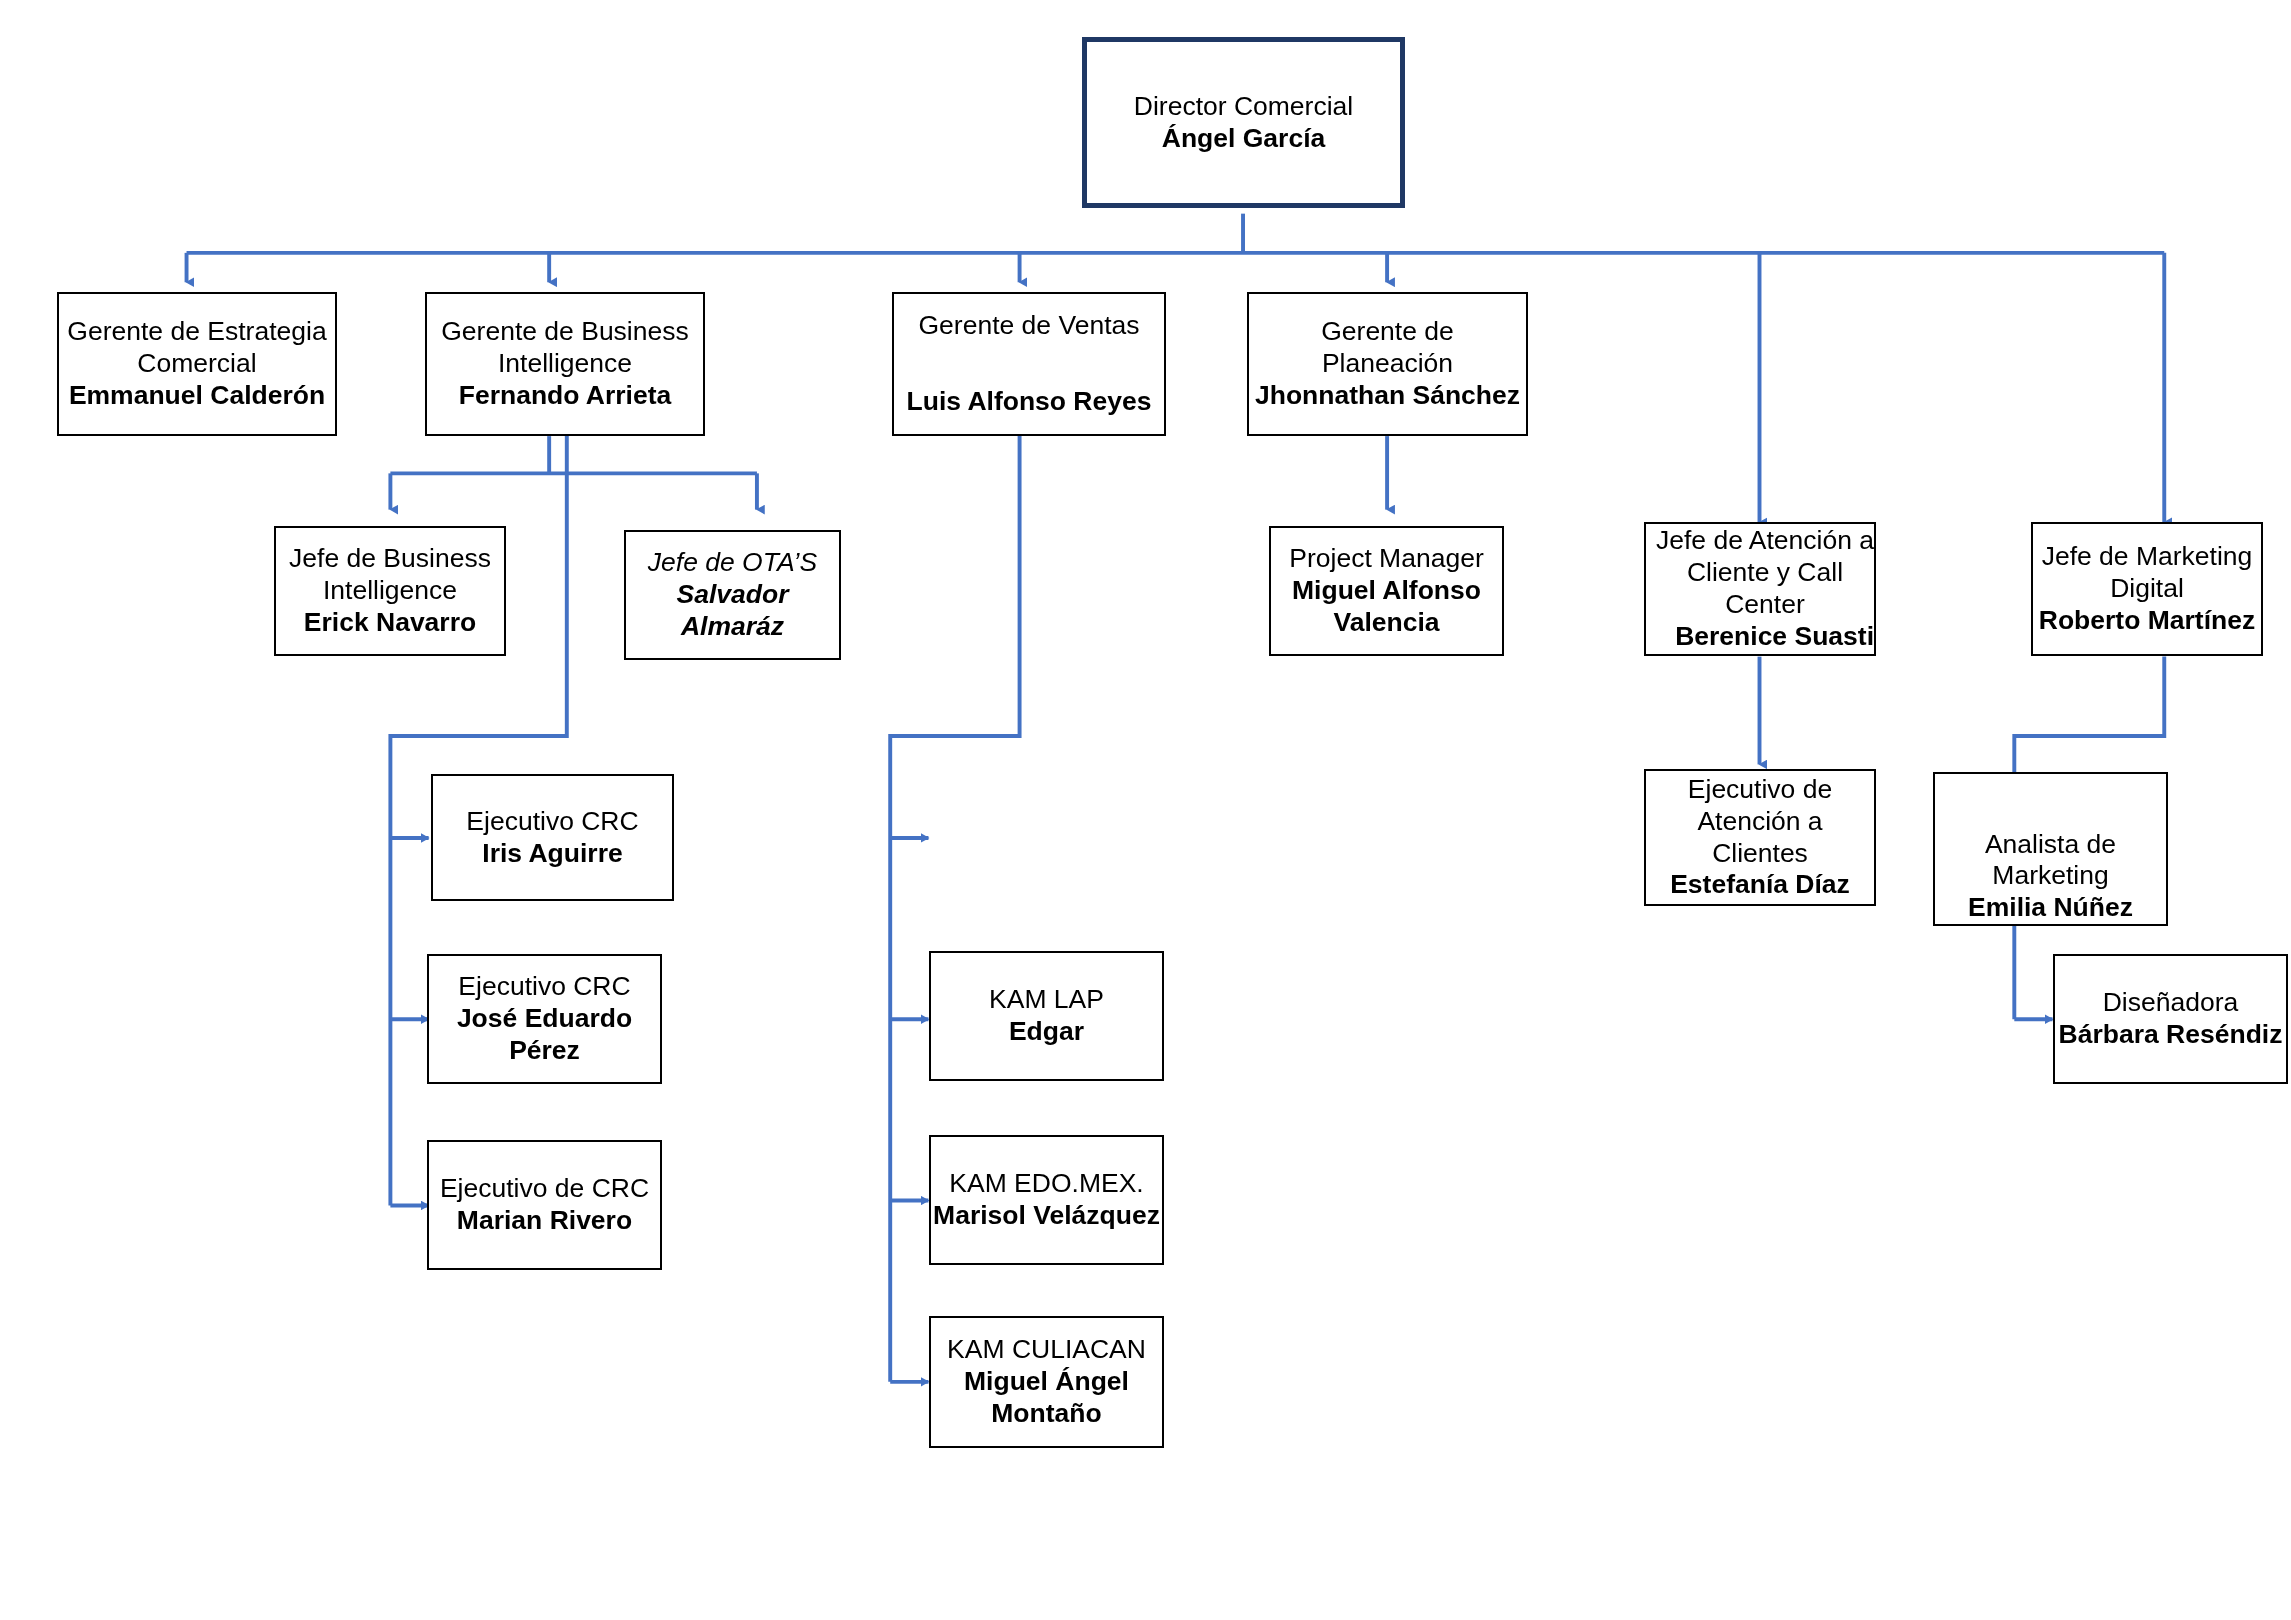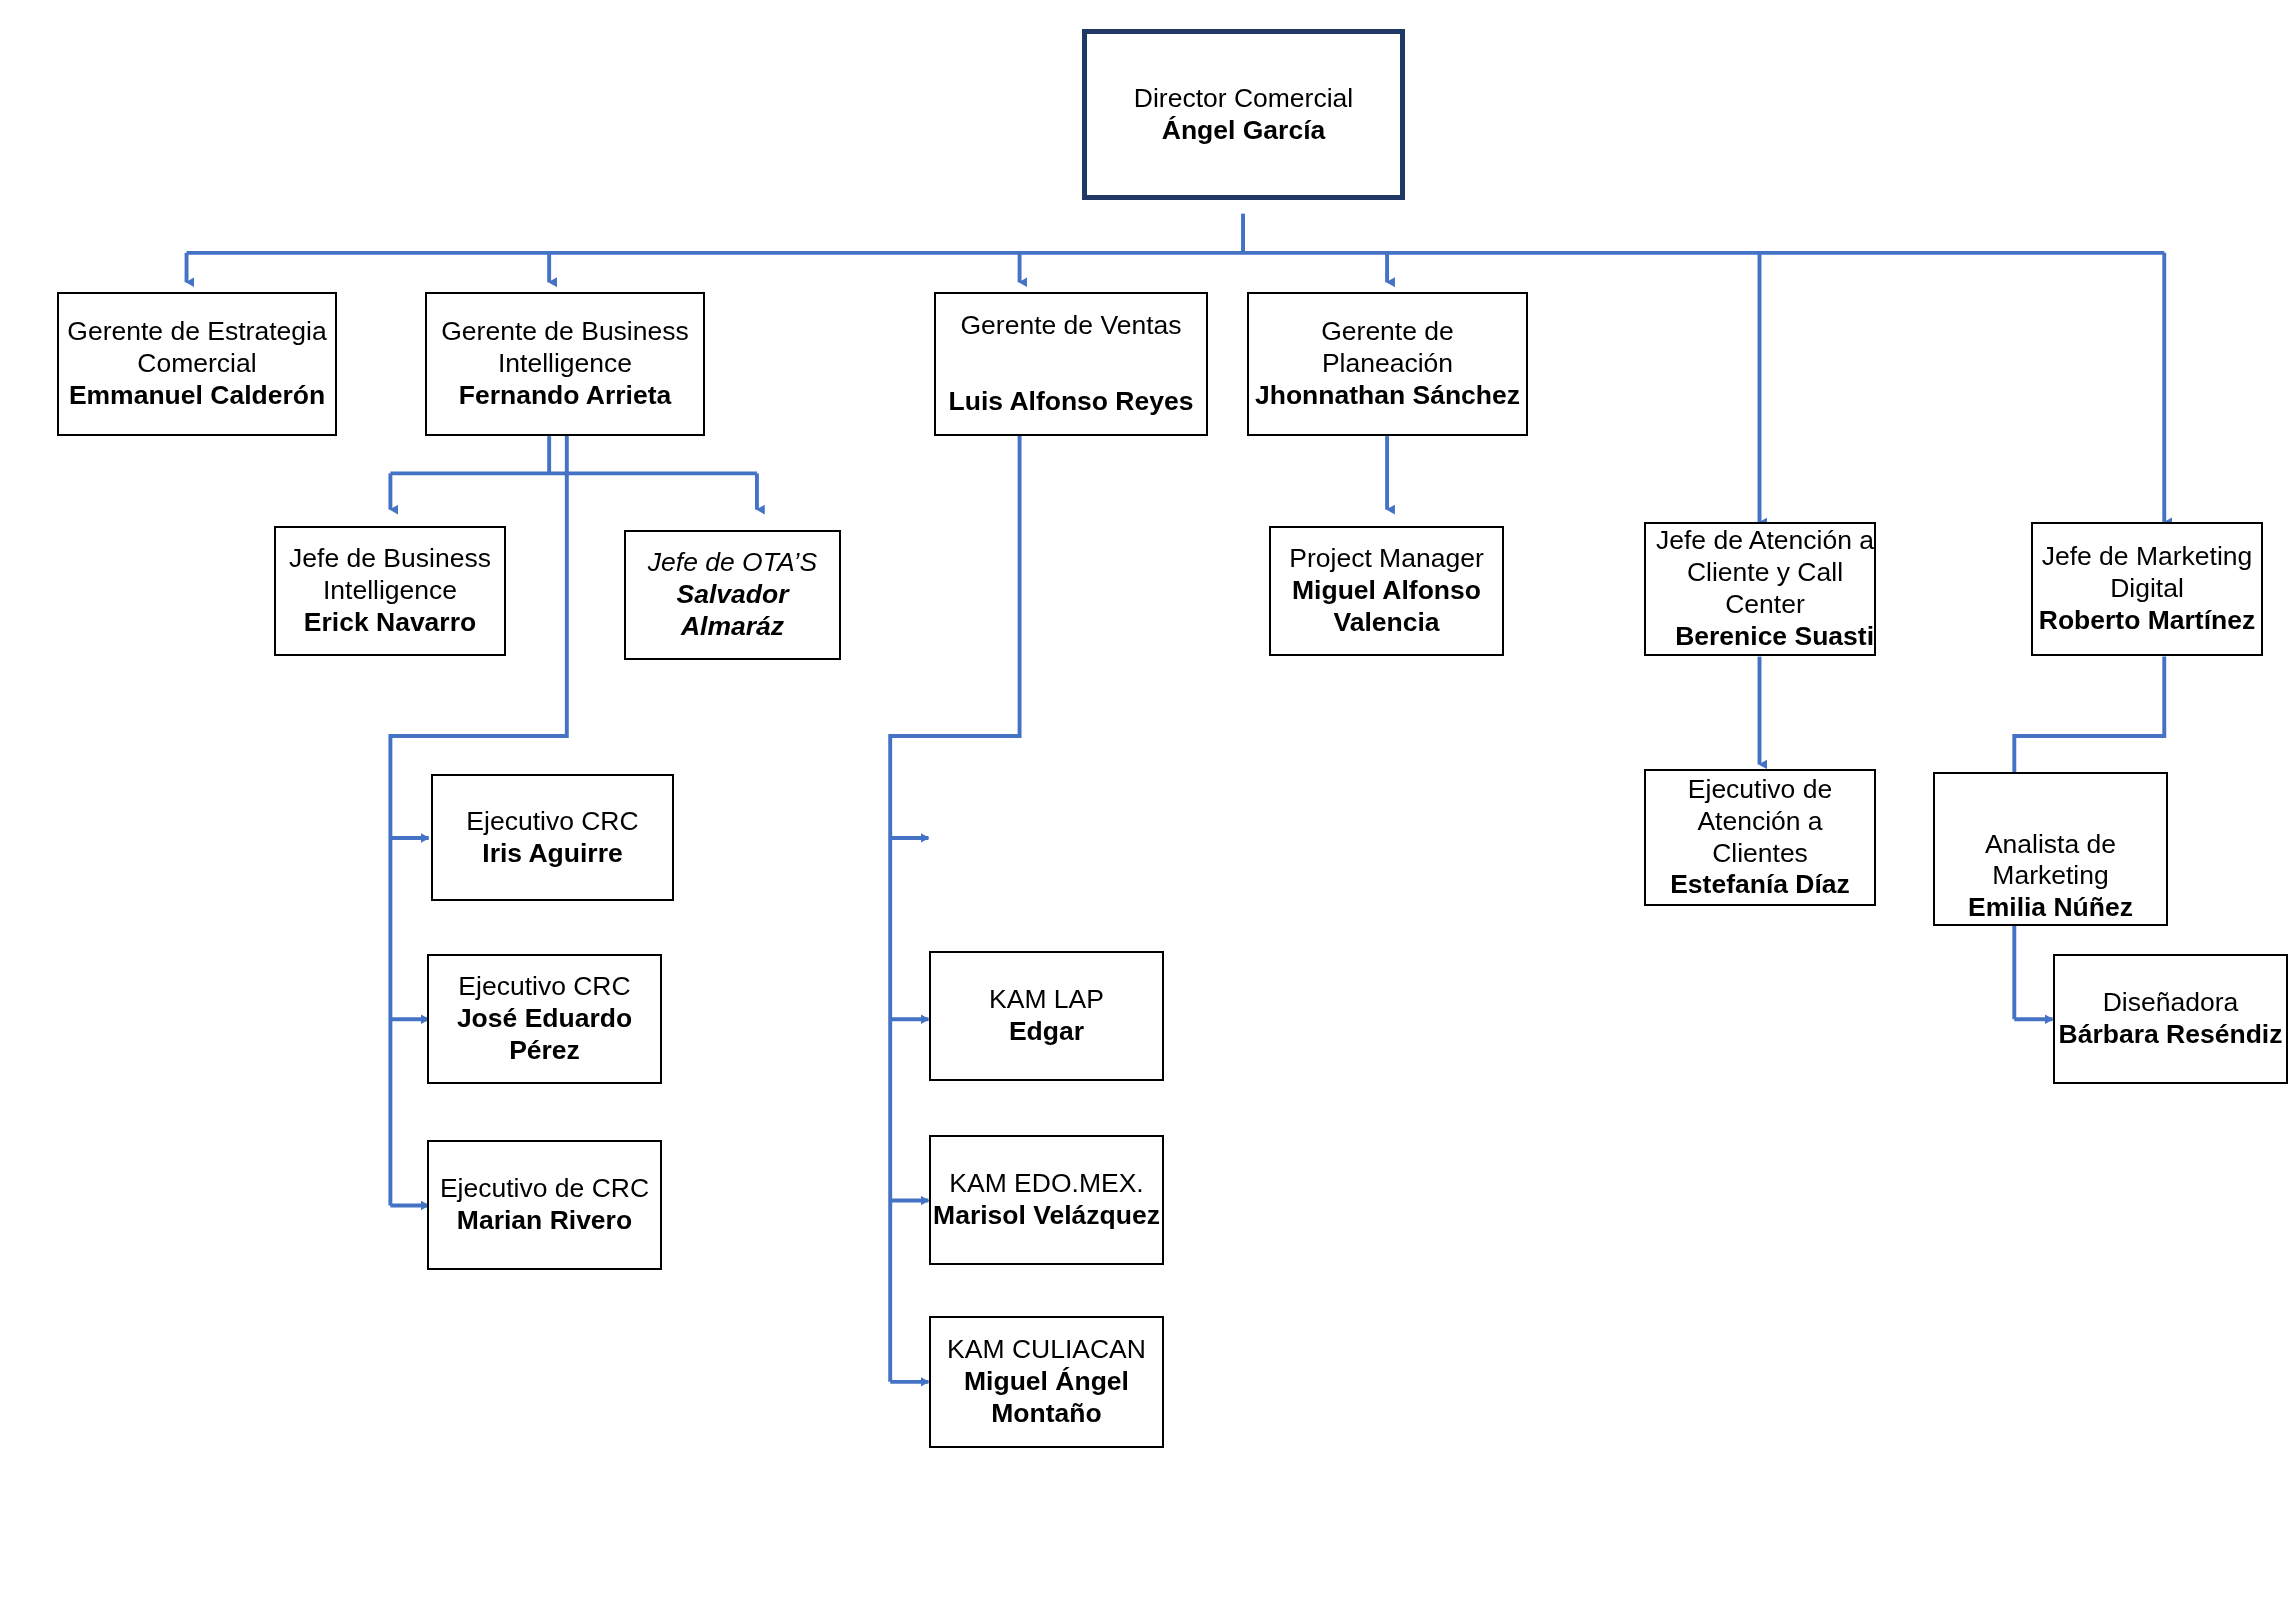--- a/index.html
+++ b/index.html
@@ -100,38 +100,38 @@
       <path d="M1415,445 L1415,520" marker-end="url(#arrow-down)"></path>
 
       <path d="M1795,670 L1795,780" marker-end="url(#arrow-down)"></path>
 
       <path d="M2208,670 L2208,751 L2055,751 L2055,1040"></path>
       <path d="M2055,855 L2094,855" marker-end="url(#arrow-right)"></path>
       <path d="M2055,1040 L2094,1040" marker-end="url(#arrow-right)"></path>
     </g>
   </svg>
 
-  <div class="node root" style="left:1082px; top:29px; width:323px; height:171px;">
+  <div class="node root" style="left:1082px; top:37px; width:323px; height:171px;">
     <span class="title">Director Comercial</span>
     <span class="person">Ángel García</span>
   </div>
 
   <div class="node" style="left:57px; top:292px; width:280px; height:144px;">
     <span class="title">Gerente de Estrategia
 Comercial</span>
     <span class="person">Emmanuel Calderón</span>
   </div>
 
   <div class="node" style="left:425px; top:292px; width:280px; height:144px;align-items:center;">
     <span class="title">Gerente de Business
 Intelligence</span>
     <span class="person">Fernando Arrieta</span>
   </div>
 
-  <div class="node" style="left:934px; top:292px; width:274px; height:144px;gap:44px;">
+  <div class="node" style="left:892px; top:292px; width:274px; height:144px;gap:44px;">
     <span class="title">Gerente de Ventas</span>
     <span class="person">Luis Alfonso Reyes</span>
   </div>
 
   <div class="node" style="left:1247px; top:292px; width:281px; height:144px;">
     <span class="title">Gerente de
 Planeación</span>
     <span class="person">Jhonnathan Sánchez</span>
   </div>
 

